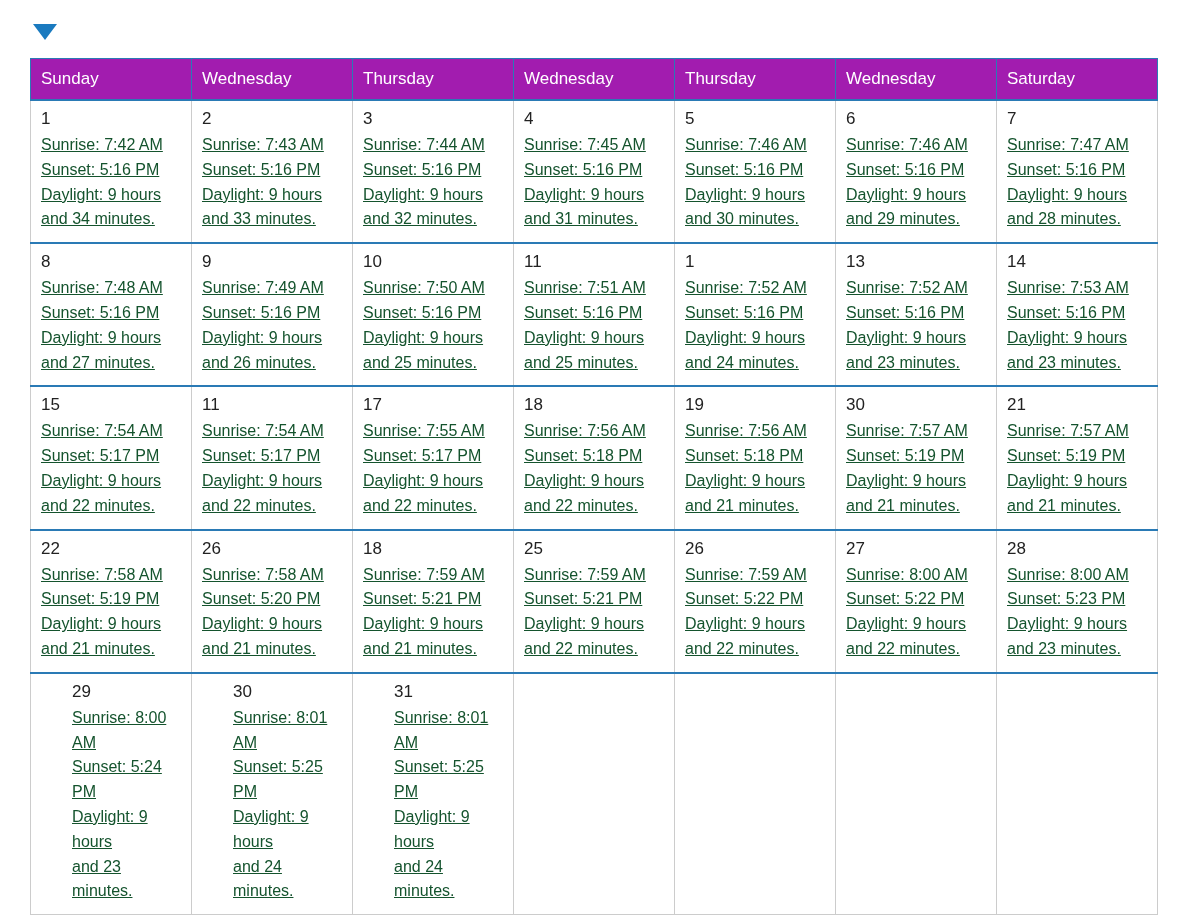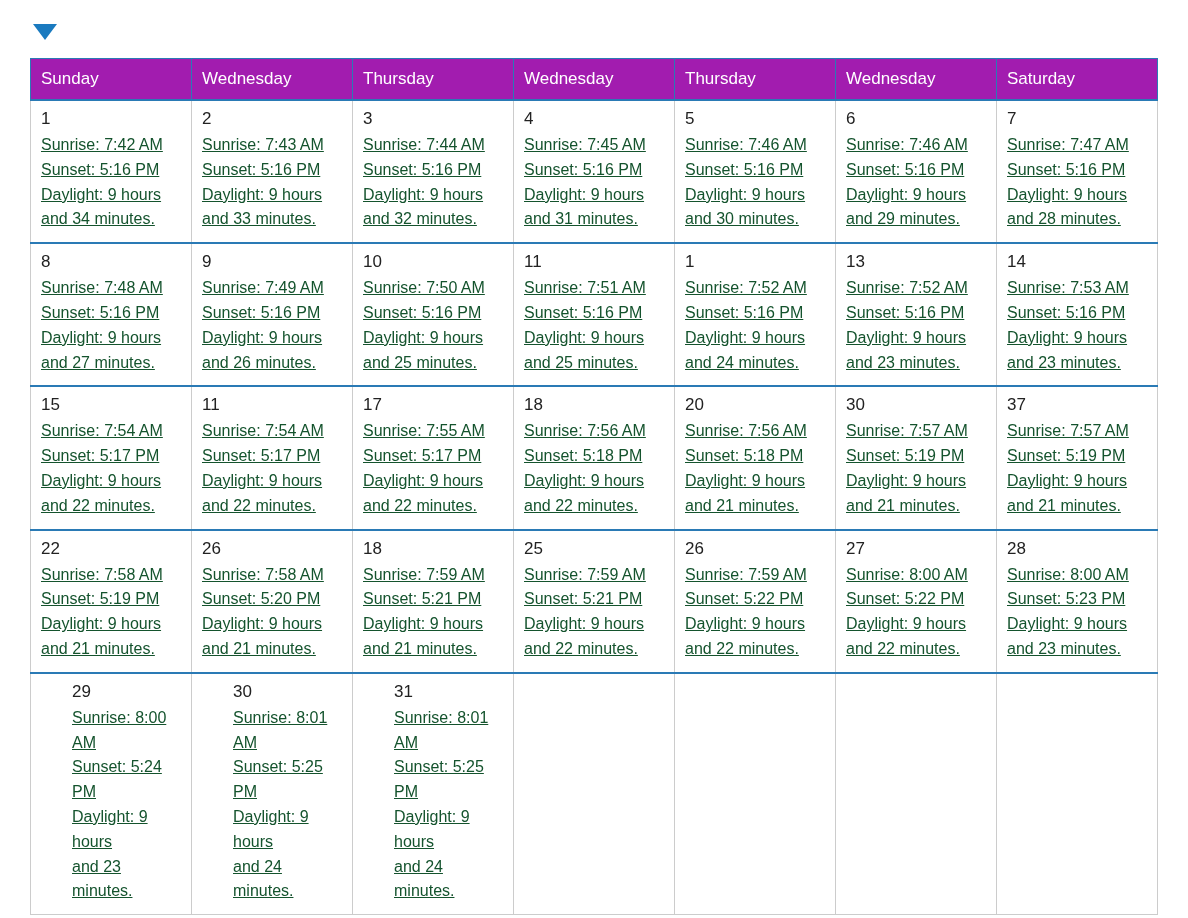--- a/index.html
+++ b/index.html
@@ -210,29 +210,29 @@
       </td>
         <td>
         <span class="day-num">17</span>
         <span class="day-info">Sunrise: 7:55 AM<br>Sunset: 5:17 PM<br>Daylight: 9 hours<br>and 22 minutes.</span>
       </td>
         <td>
         <span class="day-num">18</span>
         <span class="day-info">Sunrise: 7:56 AM<br>Sunset: 5:18 PM<br>Daylight: 9 hours<br>and 22 minutes.</span>
       </td>
         <td>
-        <span class="day-num">20</span>
+        <span class="day-num">19</span>
         <span class="day-info">Sunrise: 7:56 AM<br>Sunset: 5:18 PM<br>Daylight: 9 hours<br>and 21 minutes.</span>
       </td>
         <td>
         <span class="day-num">30</span>
         <span class="day-info">Sunrise: 7:57 AM<br>Sunset: 5:19 PM<br>Daylight: 9 hours<br>and 21 minutes.</span>
       </td>
         <td>
-        <span class="day-num">37</span>
+        <span class="day-num">21</span>
         <span class="day-info">Sunrise: 7:57 AM<br>Sunset: 5:19 PM<br>Daylight: 9 hours<br>and 21 minutes.</span>
       </td>
       </tr>
       <tr>
         <td>
         <span class="day-num">22</span>
         <span class="day-info">Sunrise: 7:58 AM<br>Sunset: 5:19 PM<br>Daylight: 9 hours<br>and 21 minutes.</span>
       </td>
         <td>
         <span class="day-num">26</span>

